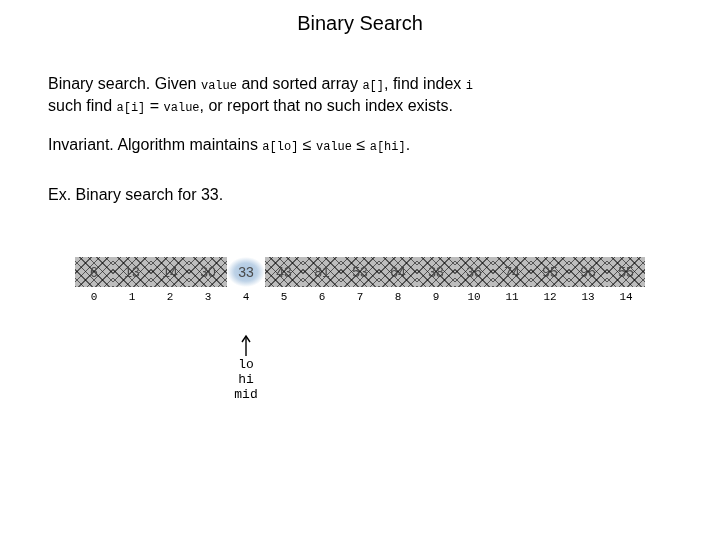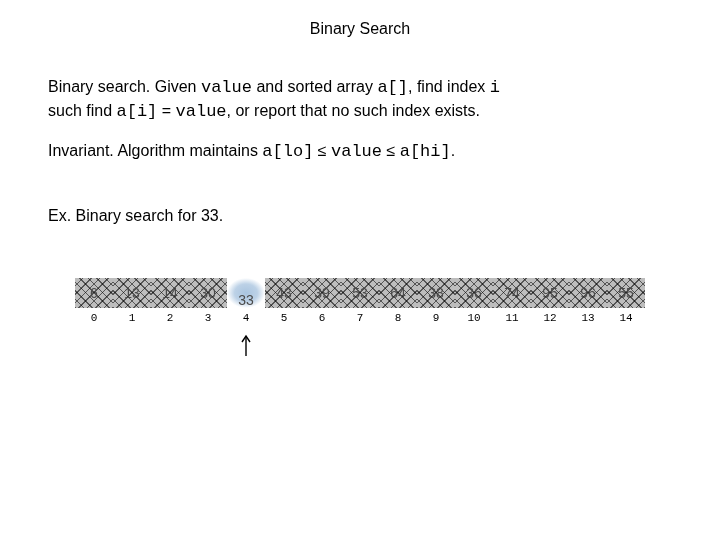--- a/index.html
+++ b/index.html
@@ -8,34 +8,34 @@
     width: 720px;
     height: 540px;
     background: #fff;
     font-family: "Comic Sans MS", cursive, sans-serif;
     color: #000;
     position: relative;
     overflow: hidden;
   }
   .title {
     text-align: center;
-    font-size: 16px;
-    padding-top: 20px;
+    font-size: 20px;
+    padding-top: 12px;
   }
   .para {
     font-size: 16px;
     margin: 0 48px;
     line-height: 1.4;
   }
   .p1 { margin-top: 38px; }
   .p2 { margin-top: 16px; }
-  .p3 { margin-top: 42px; }
+  .p3 { margin-top: 28px; }
   .code {
     font-family: "Courier New", Courier, monospace;
-    font-size: 17px;
+    font-size: 12px;
   }
   .array-wrap {
     margin-top: 50px;
     margin-left: 75px;
   }
   .array-row {
     display: flex;
   }
   .cell {
     width: 38px;
@@ -62,21 +62,20 @@
   }
   .hatched::after {
     background-image: repeating-linear-gradient(-45deg,
       rgba(0,0,0,0.55) 0 1px, transparent 1px 6px);
   }
   .hatched .val { position: relative; z-index: 1; }
   .highlight {
     background: radial-gradient(closest-side,
       rgba(160,190,220,0.9) 0%, rgba(160,190,220,0.7) 60%,
       rgba(160,190,220,0) 100%);
-    align-items: flex-end;
   }
   .index-row {
     display: flex;
     margin-top: 4px;
   }
   .idx {
     width: 38px;
     text-align: center;
     font-family: "Courier New", Courier, monospace;
     font-size: 11px;
@@ -126,21 +125,21 @@
       <div class="cell hatched">
         <span class="val">30</span>
       </div>
       <div class="cell highlight">
         <span class="val">33</span>
       </div>
       <div class="cell hatched">
         <span class="val">43</span>
       </div>
       <div class="cell hatched">
-        <span class="val">39</span>
+        <span class="val">81</span>
       </div>
       <div class="cell hatched">
         <span class="val">53</span>
       </div>
       <div class="cell hatched">
         <span class="val">64</span>
       </div>
       <div class="cell hatched">
         <span class="val">38</span>
       </div>
@@ -177,13 +176,18 @@
       <div class="idx">13</div>
       <div class="idx">14</div>
     </div>
 </div>
 
 <div class="arrow-block" id="arrow-block" style="left: 228px; width: 36px; top: 334px;">
   <svg width="12" height="22">
     <line x1="6" y1="22" x2="6" y2="3" stroke="#000" stroke-width="1.4"></line>
     <polyline points="2,8 6,2 10,8" fill="none" stroke="#000" stroke-width="1.4"></polyline>
   </svg>
+  <div id="ptr-labels">
+      <div>lo</div>
+      <div>hi</div>
+      <div>mid</div>
+    </div>
 </div>
 
 </body></html>

